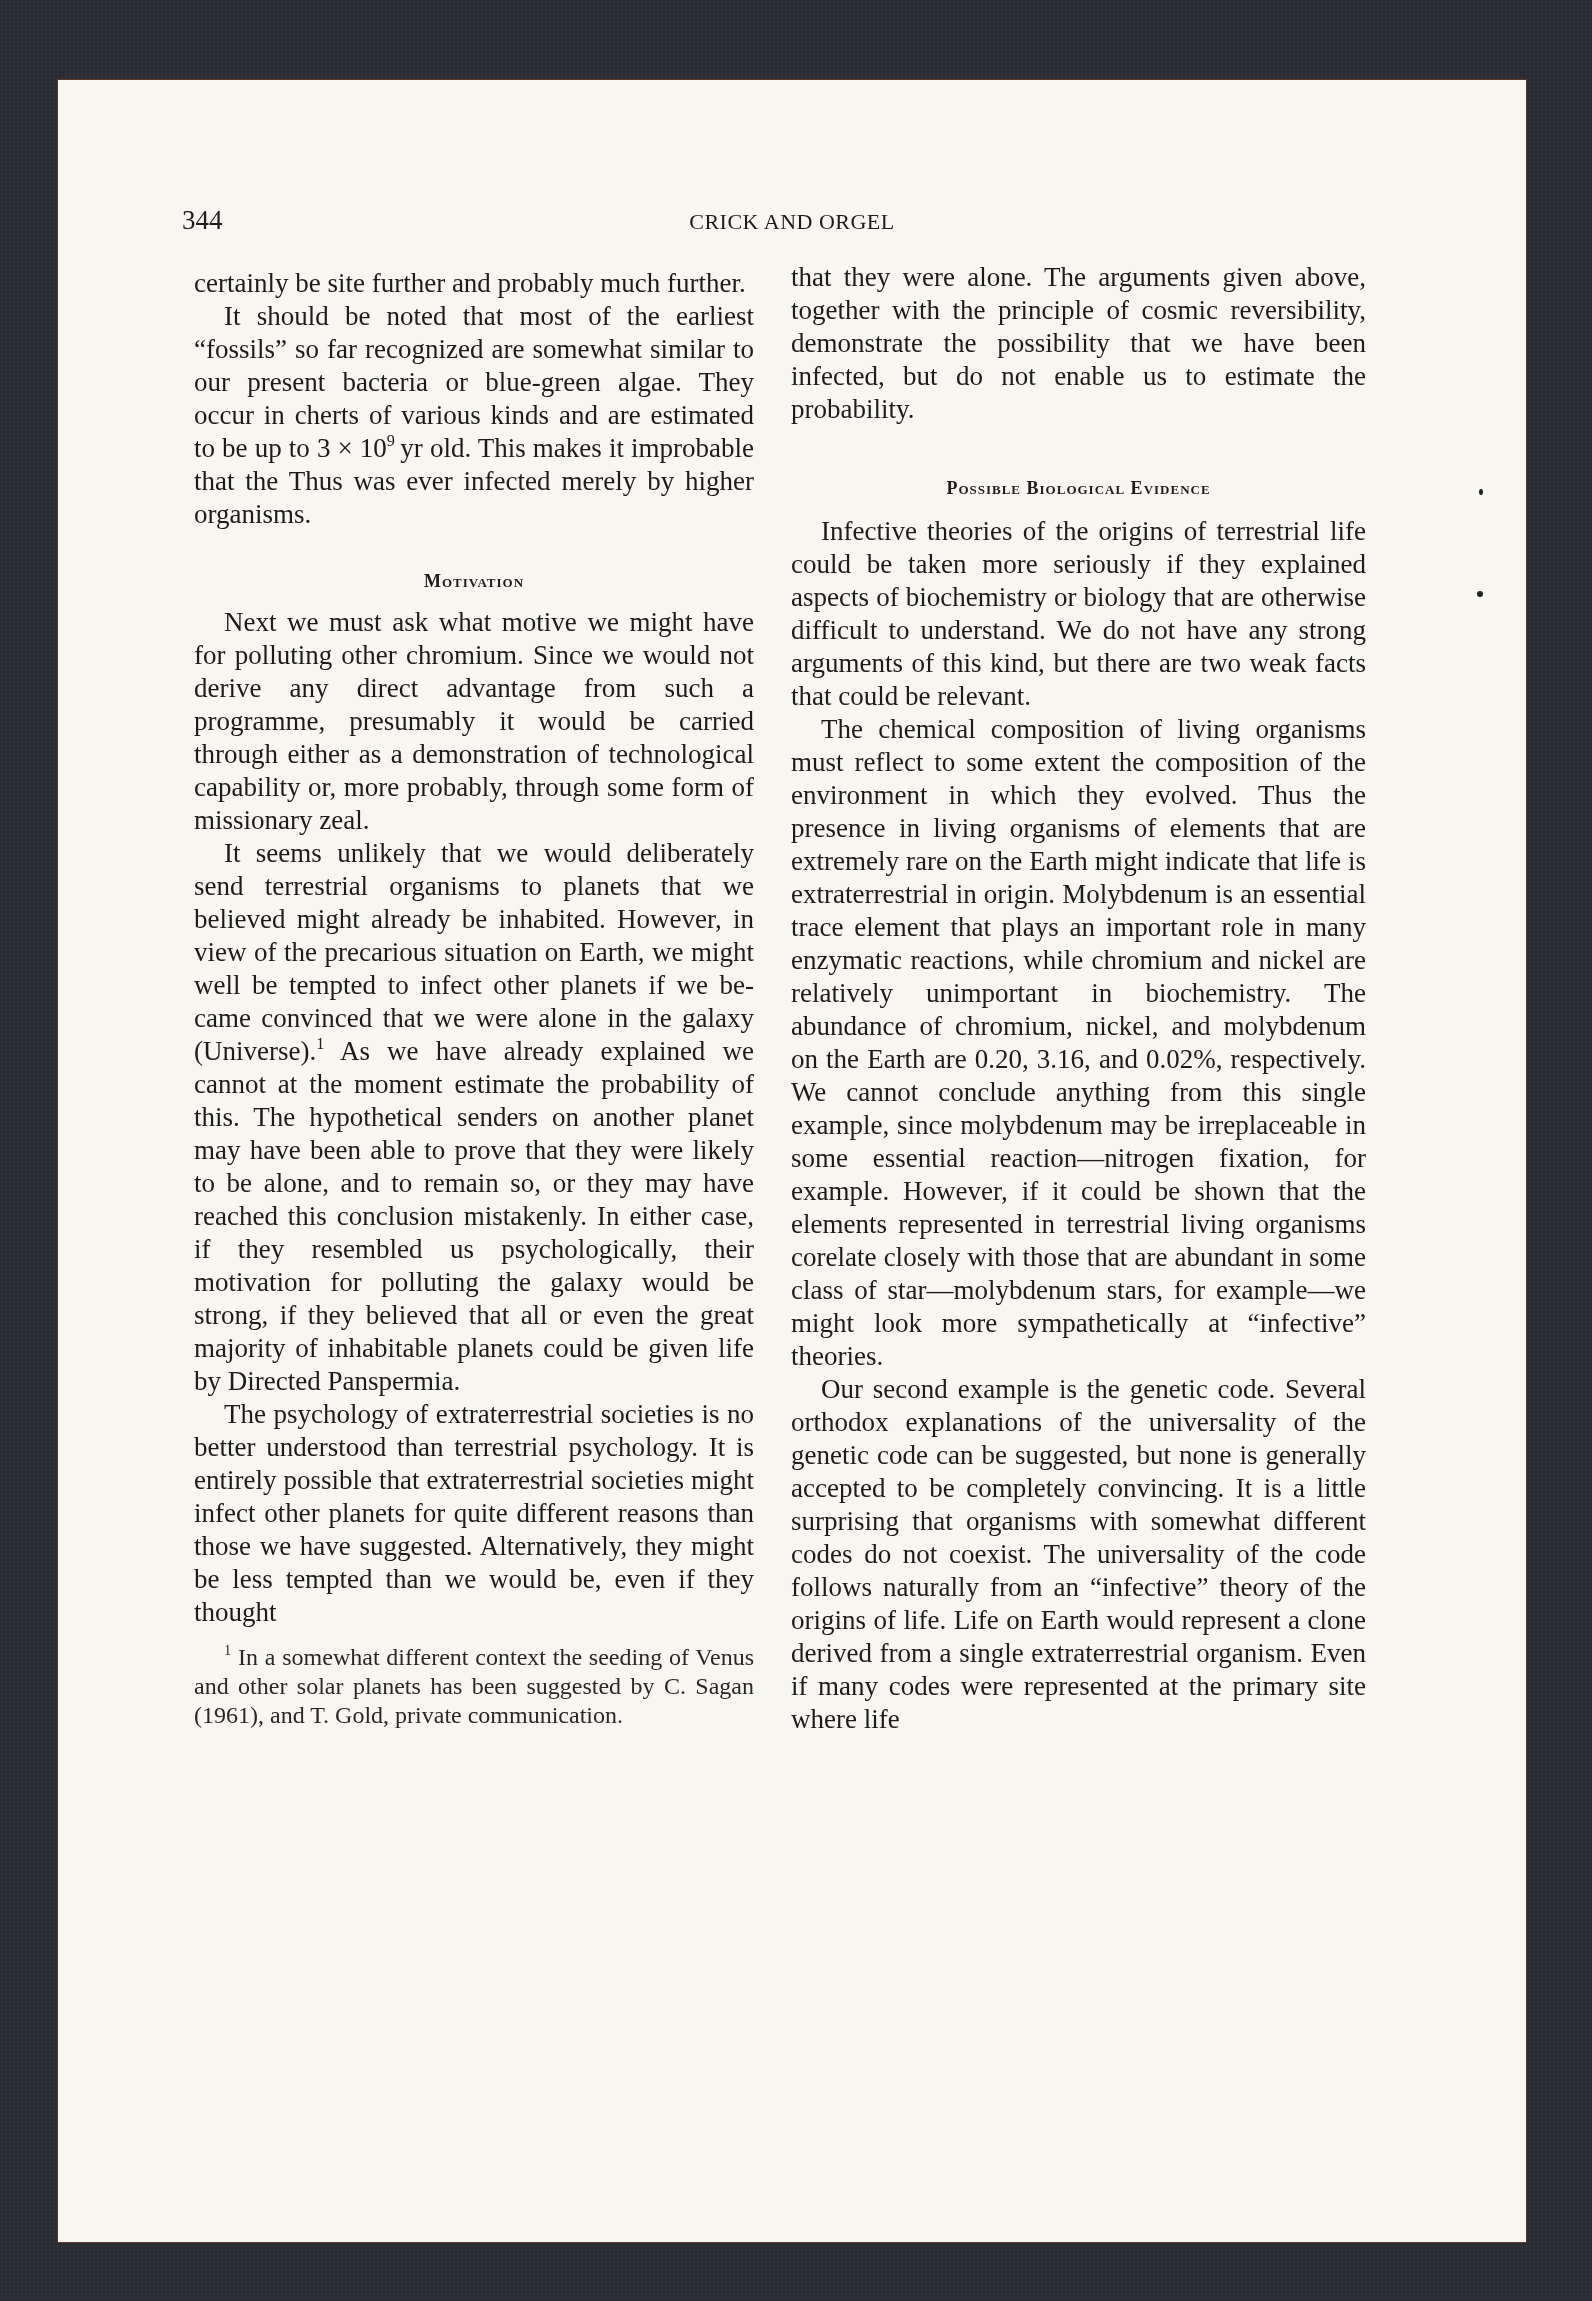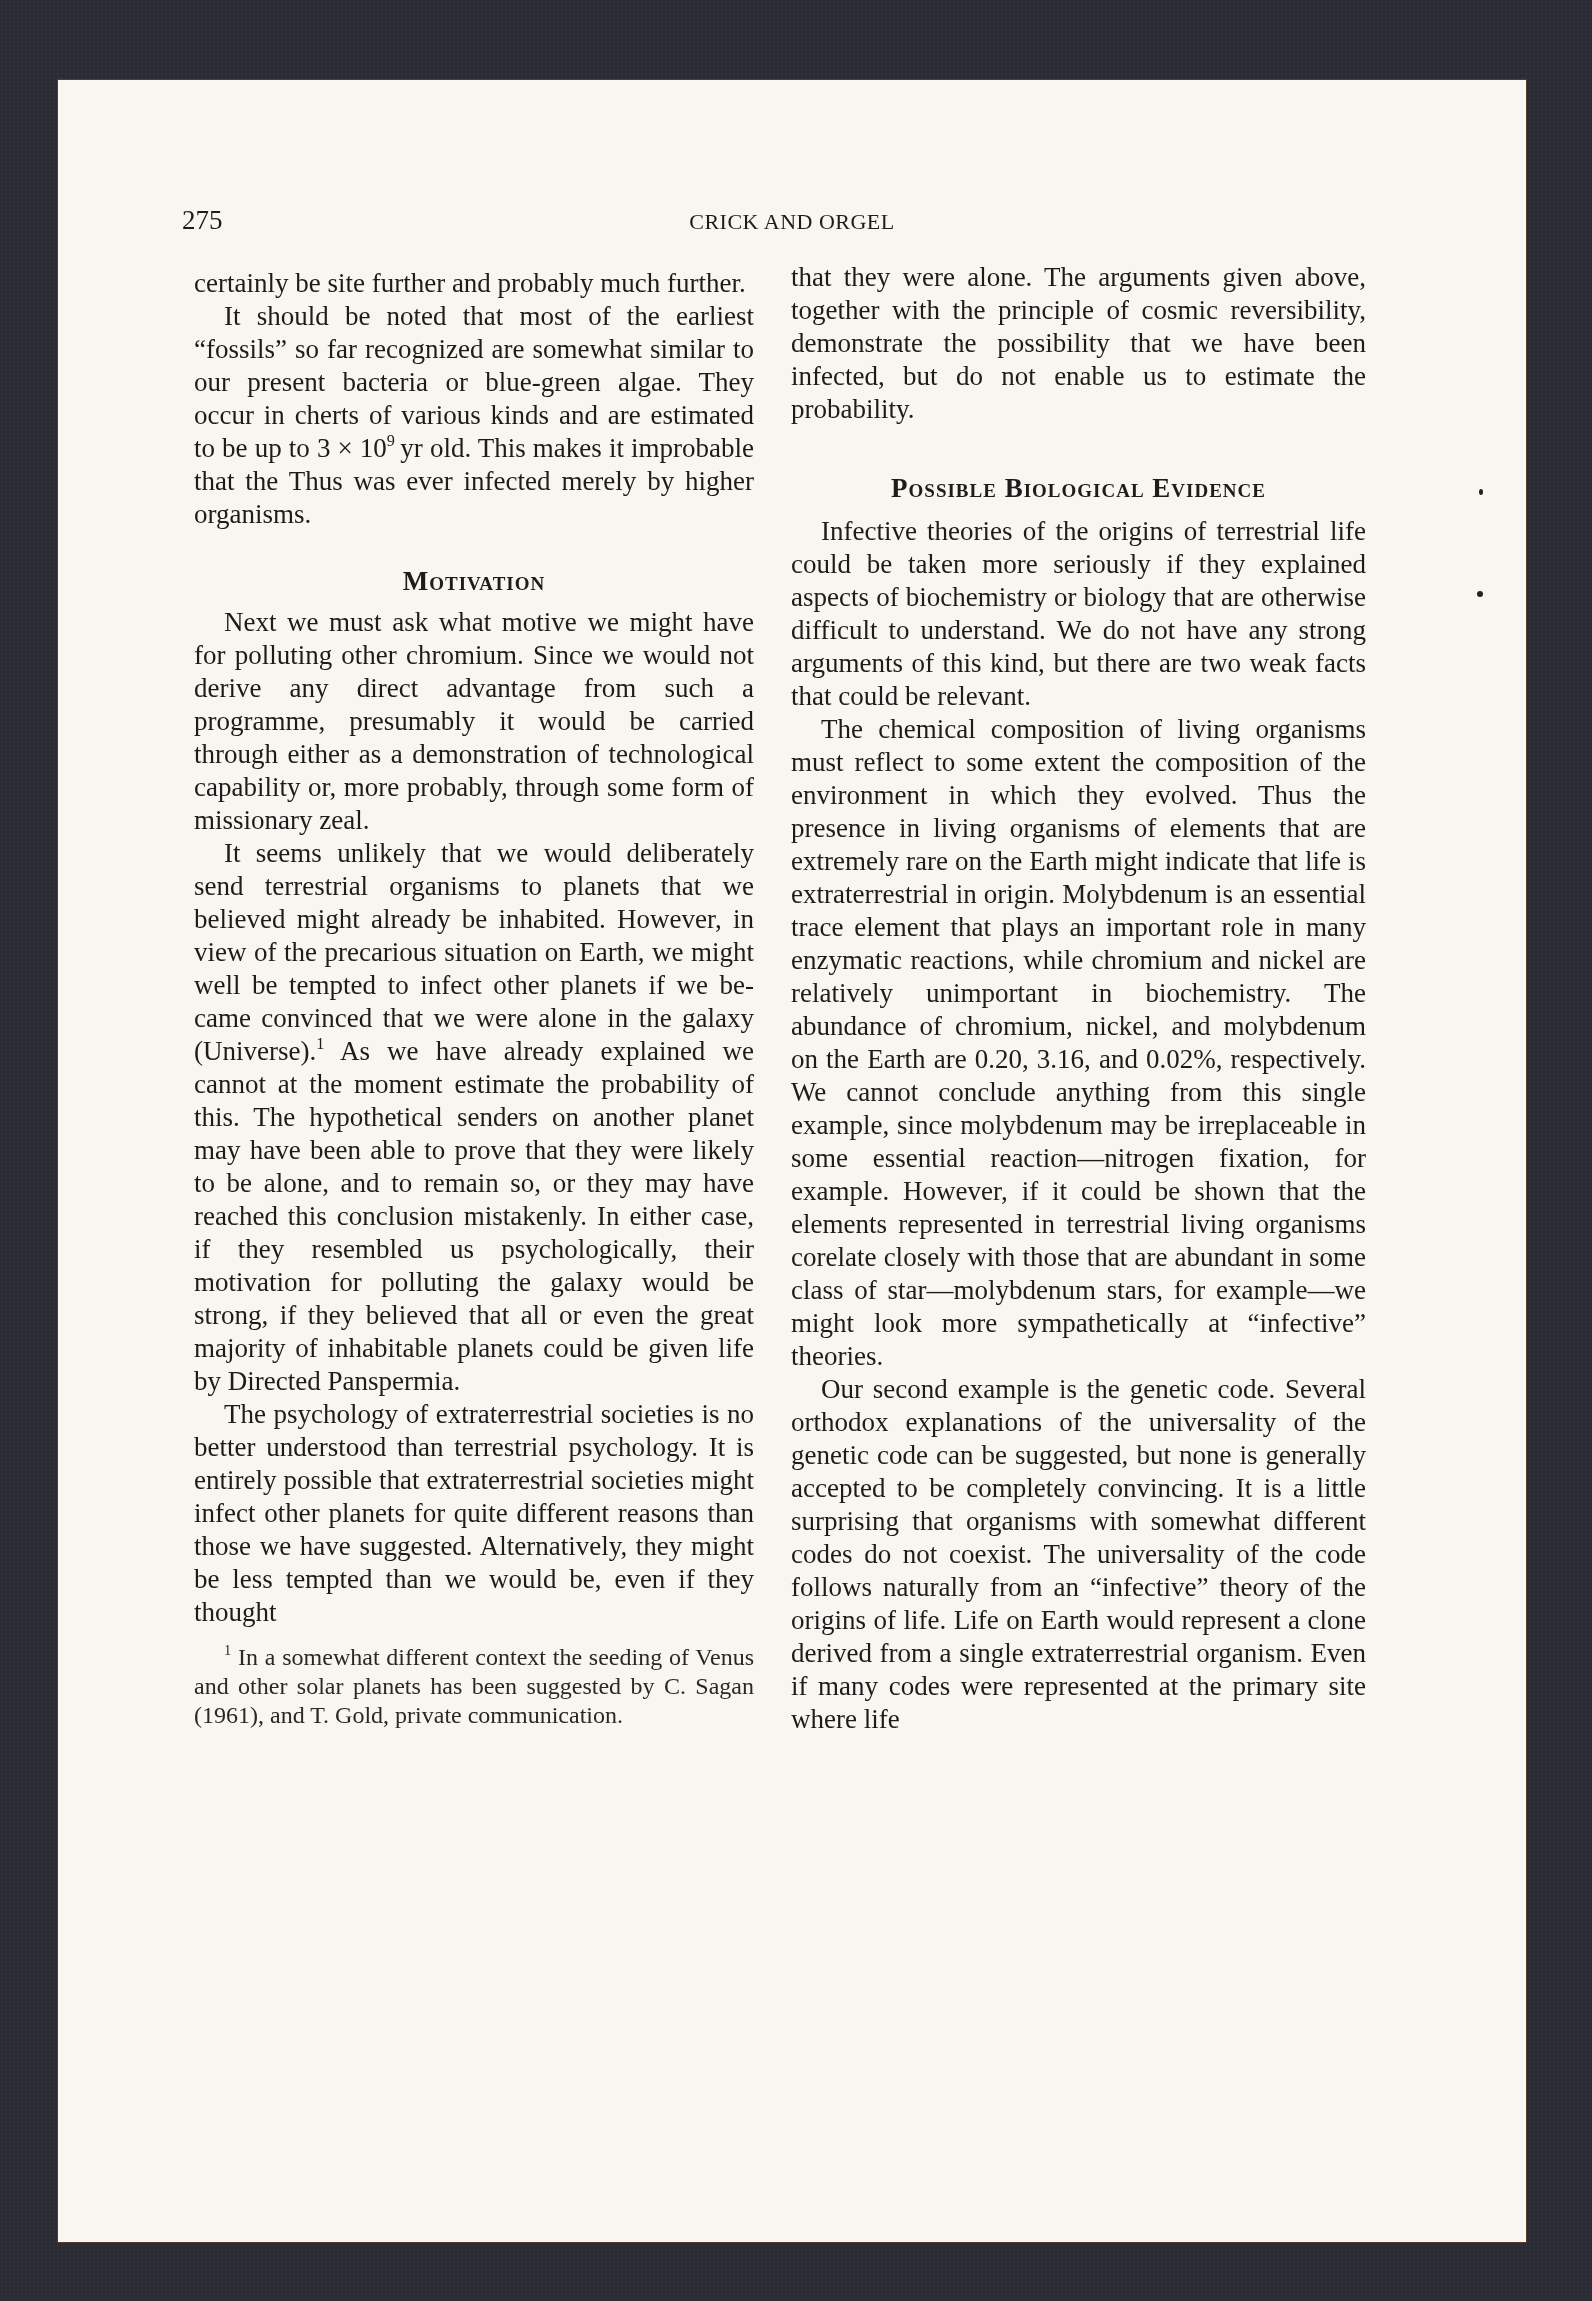--- a/index.html
+++ b/index.html
@@ -17,38 +17,38 @@
   .serif { font-family: "Liberation Serif", "DejaVu Serif", serif; color: #1e1c1a; }
   .header { position: absolute; top: 125px; font-size: 27px; }
   .page-number { left: 124px; }
   .running-head { left: 0; width: 100%; text-align: center; font-size: 22px; letter-spacing: 0.5px; top: 129px; }
   .column { position: absolute; top: 187px; font-size: 27px; line-height: 33px; text-align: justify; hyphens: manual; }
   .col-left { left: 136px; width: 560px; }
   .col-right { left: 733px; width: 575px; top: 181px; }
   .para { margin: 0; text-indent: 0; }
   .para.indent { text-indent: 30px; }
   .heading {
-    text-align: center; font-variant: small-caps; font-size: 27px; letter-spacing: 1px;
+    text-align: center; font-variant: small-caps; font-size: 18px; letter-spacing: 1px;
     margin: 4px;
   }
   .h-motivation { margin-top: 34px; margin-bottom: 8px; }
   .h-evidence { margin-top: 46px; margin-bottom: 10px; }
   .footnote {
     font-size: 24px; line-height: 29px; text-align: justify; margin-top: 14px;
     text-indent: 30px; color: #2a2826;
   }
   sup { font-size: 60%; line-height: 0; vertical-align: 0.7em; }
   .speck { position: absolute; background: #222; border-radius: 50%; }
 </style>
 </head>
 <body>
 
 <div class="page">
 
-  <div class="header serif page-number">275</div>
+  <div class="header serif page-number">344</div>
   <div class="header serif running-head">CRICK AND ORGEL</div>
 
   <div class="column col-left serif">
     <p class="para">certainly be site further and probably much further.</p>
     <p class="para indent"><span>It should be noted that most of the earliest “fossils” so far recognized are somewhat similar to our present bacteria or blue-green algae. They occur in cherts of various kinds and are estimated to be up to 3 × 10</span><sup>9</sup><span> yr old. This makes it improbable that the Thus was ever infected merely by higher organisms.</span></p>
     <h3 class="heading h-motivation">Motivation</h3>
     <p class="para indent">Next we must ask what motive we might have for polluting other chromium. Since we would not derive any direct advantage from such a programme, presumably it would be carried through either as a demonstration of technological capability or, more probably, through some form of missionary zeal.</p>
     <p class="para indent"><span>It seems unlikely that we would deliber­ately send terrestrial organisms to planets that we believed might already be in­habited. However, in view of the precarious situation on Earth, we might well be tempted to infect other planets if we be­came convinced that we were alone in the galaxy (Universe).</span><sup>1</sup><span> As we have already explained we cannot at the moment estimate the probability of this. The hypothetical senders on another planet may have been able to prove that they were likely to be alone, and to remain so, or they may have reached this conclusion mis­takenly. In either case, if they resembled us psychologically, their motivation for pol­luting the galaxy would be strong, if they believed that all or even the great majority of inhabitable planets could be given life by Directed Panspermia.</span></p>
     <p class="para indent">The psychology of extraterrestrial so­cieties is no better understood than terrestrial psychology. It is entirely poss­ible that extraterrestrial societies might infect other planets for quite different reasons than those we have suggested. Alternatively, they might be less tempted than we would be, even if they thought</p>
     <p class="footnote"><sup>1</sup><span> In a somewhat different context the seeding of Venus and other solar planets has been suggested by C. Sagan (1961), and T. Gold, private communication.</span></p>

